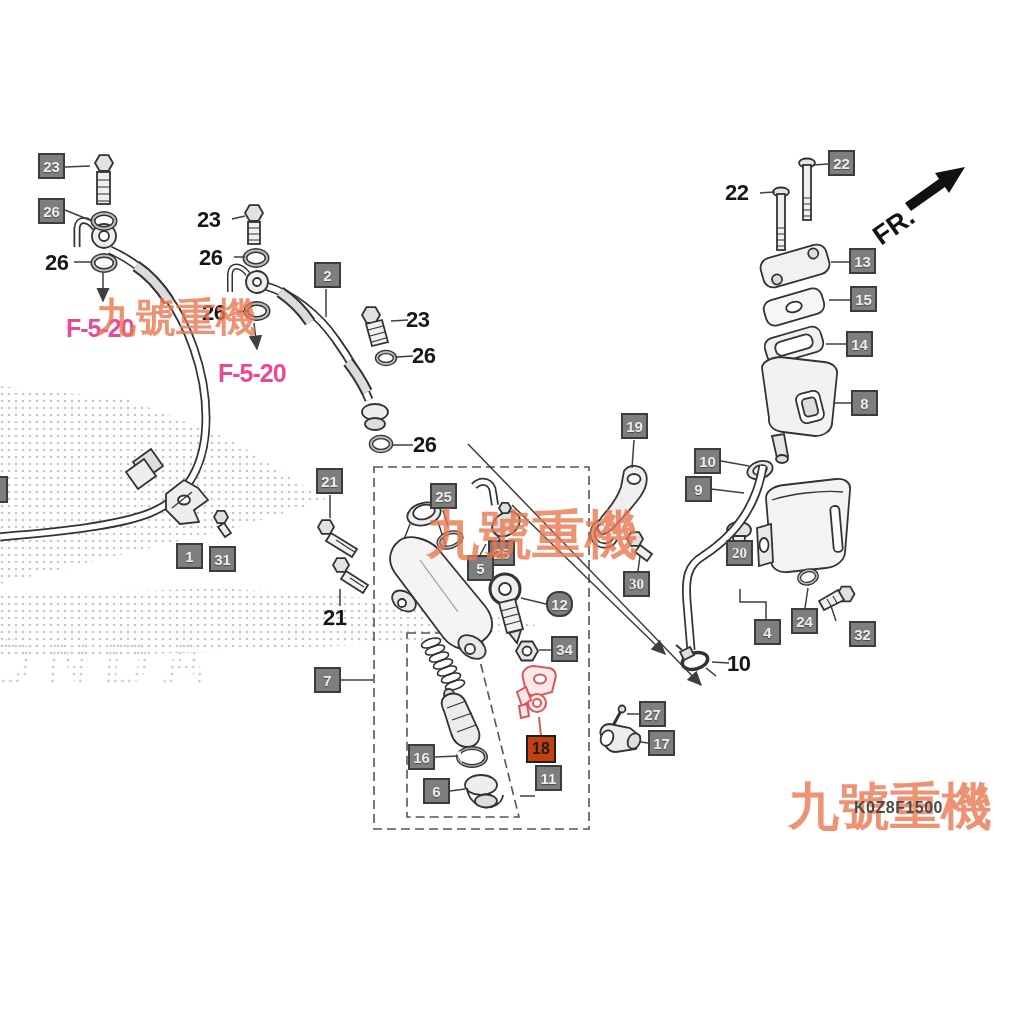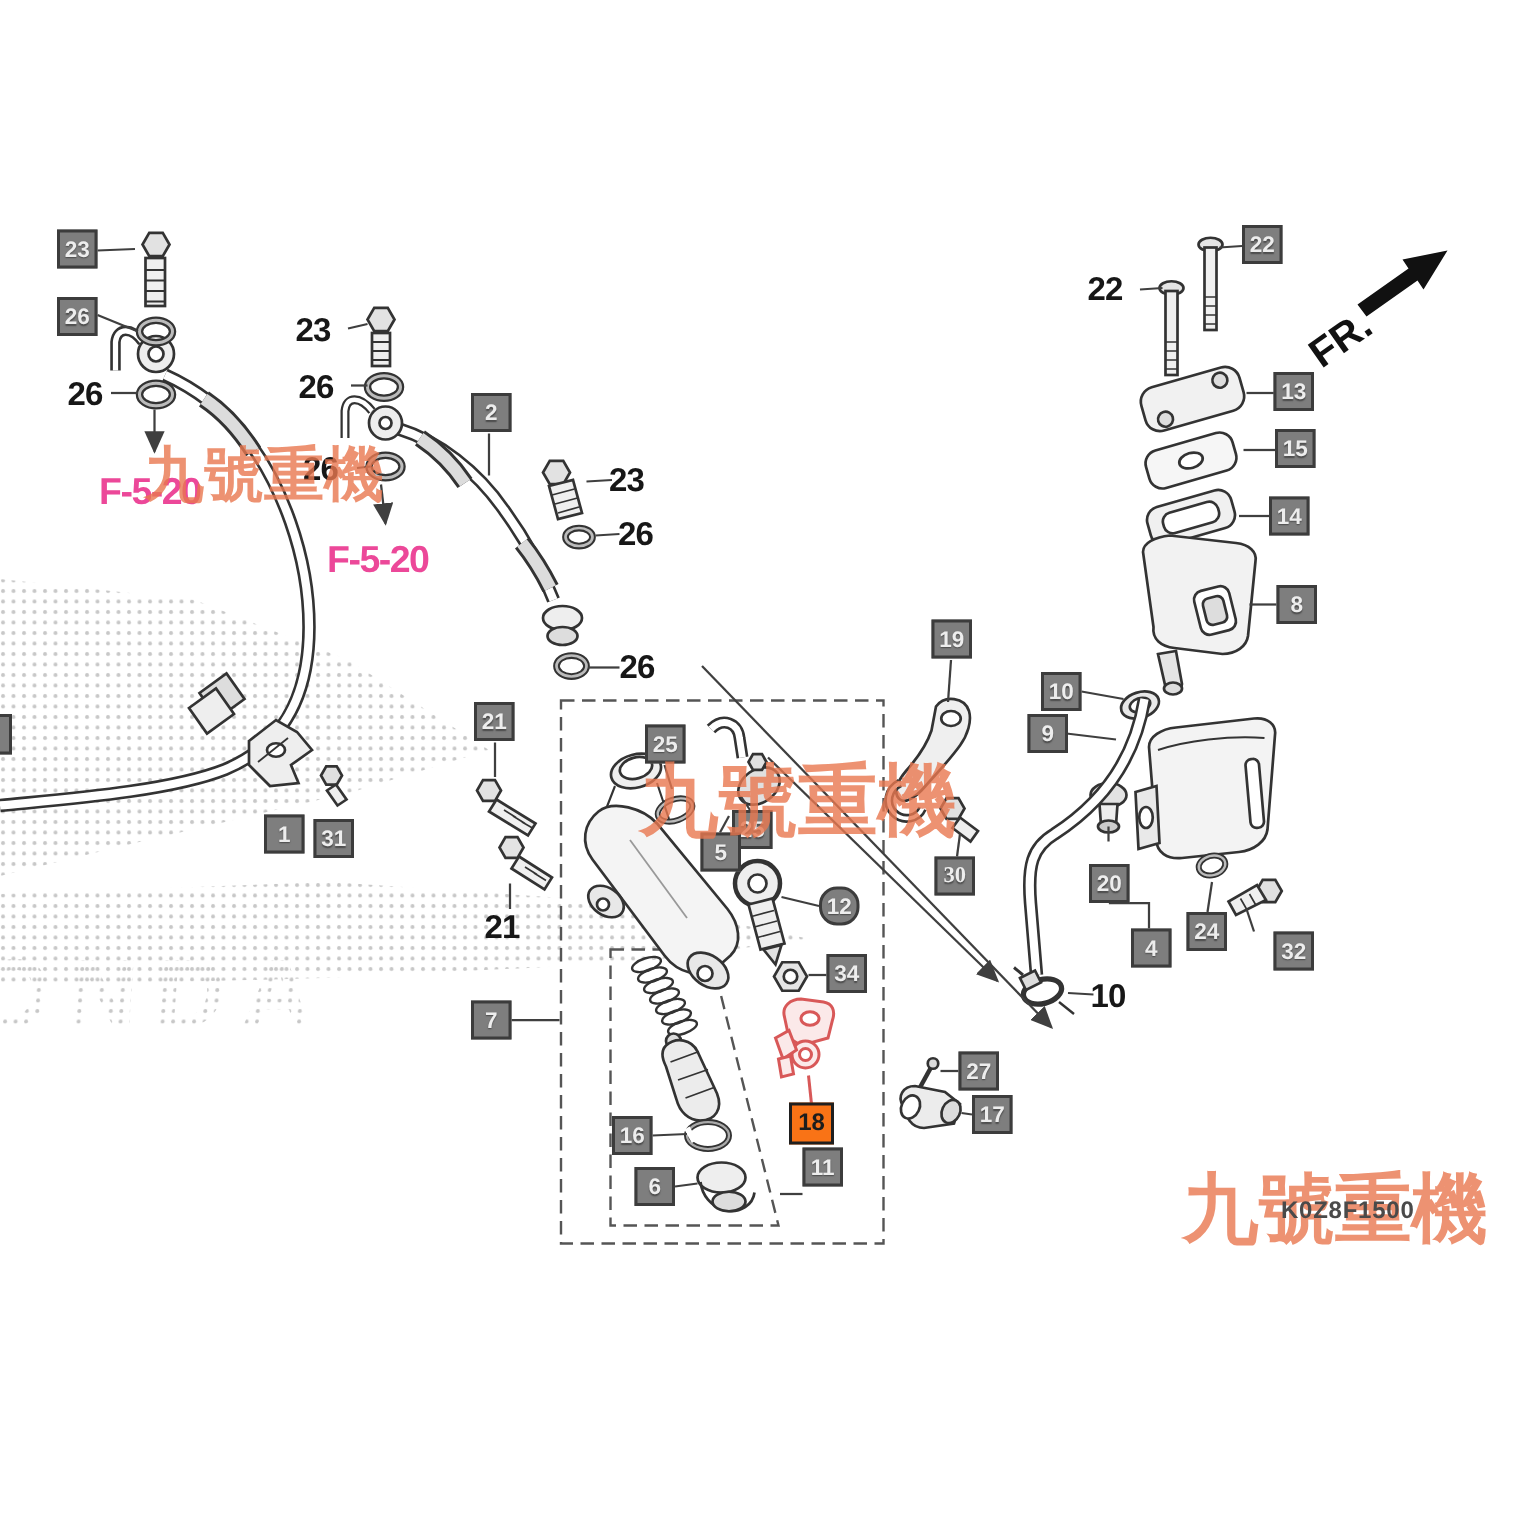--- a/index.html
+++ b/index.html
@@ -3,21 +3,21 @@
 <meta charset="utf-8">
 <style>
   html,body{margin:0;padding:0;background:#fff;}
   .stage{position:relative;width:1024px;height:1024px;background:#ffffff;overflow:hidden;
          font-family:"Liberation Sans",sans-serif;}
   .stage svg{position:absolute;left:0;top:0;z-index:5;}
   #labels-layer{position:absolute;left:0;top:0;width:100%;height:100%;z-index:20;}
   .pbox{position:absolute;width:27px;height:26px;background:#7e7e7e;border:2px solid #3c3c3c;
         color:#ededed;font:bold 15px "Liberation Sans",sans-serif;display:flex;align-items:center;
         justify-content:center;box-sizing:border-box;text-shadow:0 1px 1px #4a4a4a;}
-  .pbox.highlight{width:30px;height:28px;background:#f97316;border-color:#1f1f1f;color:#1d1d1d;
+  .pbox.highlight{width:30px;height:28px;background:#c2410c;border-color:#1f1f1f;color:#1d1d1d;
         font-size:16px;text-shadow:none;}
   .pbox.cropped{width:26px;height:27px;}
   .pnum{position:absolute;font:bold 22px "Liberation Sans",sans-serif;color:#171717;letter-spacing:-0.5px;}
   .pref{position:absolute;font:bold 25px "Liberation Sans",sans-serif;color:#ec4899;letter-spacing:-1px;}
   .wmark{position:absolute;font-weight:bold;color:#e97850;opacity:0.8;line-height:1;white-space:nowrap;
         z-index:30;font-family:"DejaVu Sans",sans-serif;}
   .code{position:absolute;left:854px;top:799px;font:bold 16px "Liberation Sans",sans-serif;
         color:#4a4a4a;letter-spacing:0.5px;z-index:25;text-align:center;}
 </style>
 </head>
@@ -357,21 +357,21 @@
       <div class="pbox" style="left: 408px; top: 744px;">16</div>
       <div class="pbox" style="left: 423px; top: 778px;">6</div>
       <div class="pbox" style="left: 535px; top: 765px;">11</div>
       <div class="pbox highlight" style="left: 526px; top: 735px;">18</div>
       <div class="pbox" style="left: 639px; top: 701px;">27</div>
       <div class="pbox" style="left: 648px; top: 730px;">17</div>
       <div class="pbox" style="left: 621px; top: 413px;">19</div>
       <div class="pbox" style="left: 694px; top: 448px;">10</div>
       <div class="pbox" style="left: 685px; top: 476px;">9</div>
       <div class="pbox" style="left: 623px; top: 571px; font-family: Liberation Serif, serif;">30</div>
-      <div class="pbox" style="left: 726px; top: 576px;">20</div>
+      <div class="pbox" style="left: 726px; top: 540px; font-family: Liberation Serif, serif;">20</div>
       <div class="pbox" style="left: 754px; top: 619px;">4</div>
       <div class="pbox" style="left: 791px; top: 608px;">24</div>
       <div class="pbox" style="left: 825px; top: 621px; margin-left: 24px;">32</div>
       <div class="pbox" style="left: 828px; top: 150px;">22</div>
       <div class="pbox" style="left: 849px; top: 248px;">13</div>
       <div class="pbox" style="left: 850px; top: 286px;">15</div>
       <div class="pbox" style="left: 846px; top: 331px;">14</div>
       <div class="pbox" style="left: 851px; top: 390px;">8</div>
       <div class="pbox" style="left: 176px; top: 543px;">1</div>
       <div class="pbox" style="left: 209px; top: 546px;">31</div>

